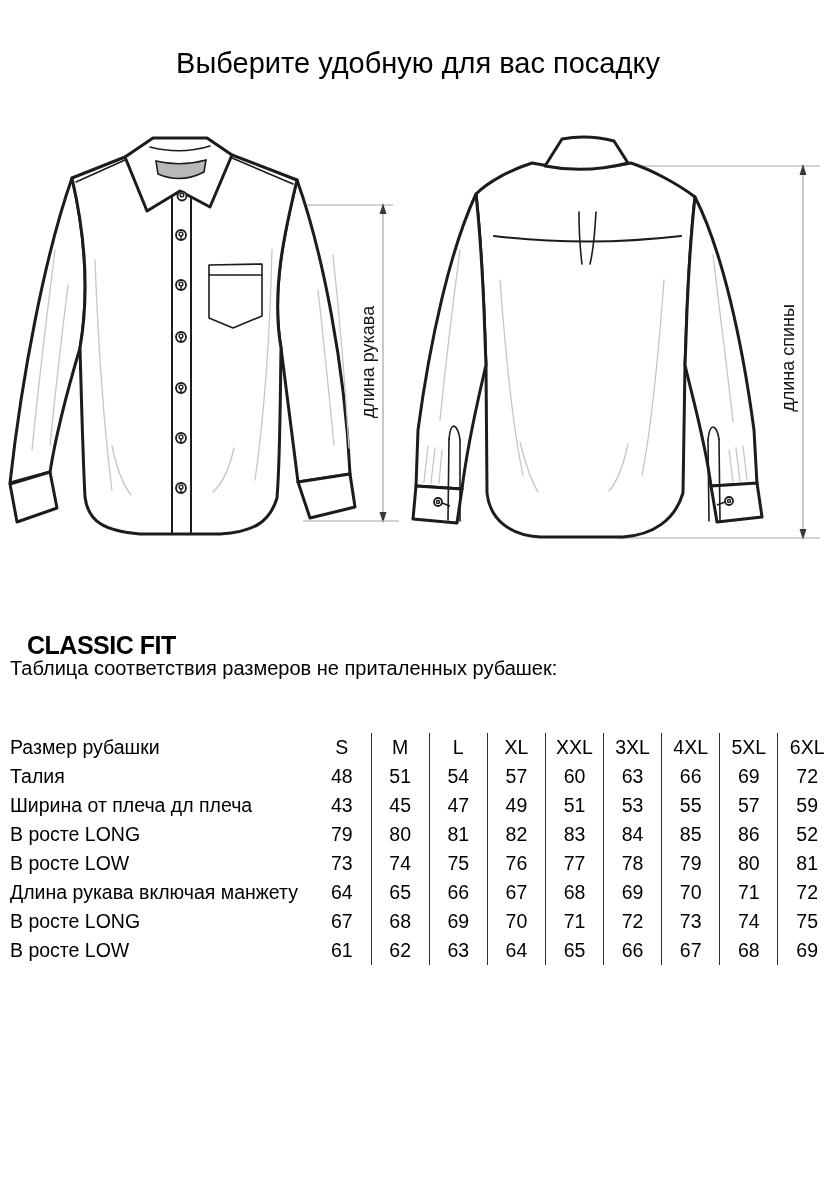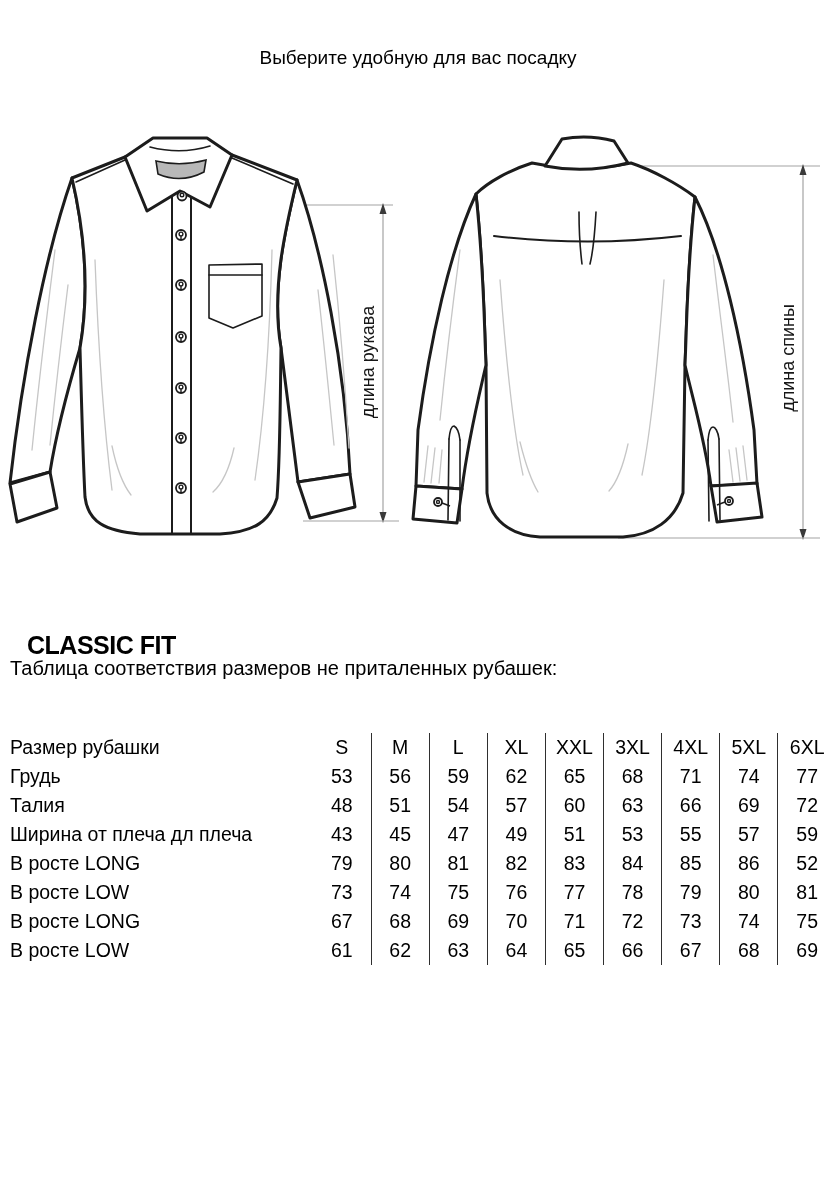--- a/index.html
+++ b/index.html
@@ -10,21 +10,21 @@
     --border:#2f2f2f;
     --crease:#c6c6c6;
   }
   html,body{margin:0;padding:0;background:#fff;}
   .page{
     position:relative;width:836px;height:1200px;background:#fff;overflow:hidden;
     font-family:"Liberation Sans","DejaVu Sans",sans-serif;color:#000;
   }
   .title{
     position:absolute;top:47px;left:0;width:100%;margin:0;
-    text-align:center;font-size:19px;font-weight:400;letter-spacing:0;
+    text-align:center;font-size:29px;font-weight:400;letter-spacing:0;
   }
   .figures{position:absolute;left:0;top:0;width:836px;height:620px;}
   .shirt{position:absolute;}
   .shirt.front{left:0;top:130px;width:400px;height:475px;}
   .shirt.back{left:400px;top:130px;width:436px;height:475px;}
   .outline{fill:#fff;stroke:var(--ink);stroke-width:3;stroke-linejoin:round;stroke-linecap:round;}
   .detail{fill:none;stroke:var(--ink);stroke-width:2;stroke-linejoin:round;stroke-linecap:round;}
   .fine{fill:none;stroke:var(--ink);stroke-width:1.6;stroke-linejoin:round;stroke-linecap:round;}
   .crease{fill:none;stroke:var(--crease);stroke-width:1.3;stroke-linecap:round;}
   .btn-outer{fill:#fff;stroke:var(--ink);stroke-width:1.8;}
@@ -224,32 +224,20 @@
           <td class="val">M</td>
           <td class="val">L</td>
           <td class="val">XL</td>
           <td class="val">XXL</td>
           <td class="val">3XL</td>
           <td class="val">4XL</td>
           <td class="val">5XL</td>
           <td class="val">6XL</td>
         </tr>
         <tr>
-          <td class="lbl">Грудь</td>
-          <td class="val first">53</td>
-          <td class="val">56</td>
-          <td class="val">59</td>
-          <td class="val">62</td>
-          <td class="val">65</td>
-          <td class="val">68</td>
-          <td class="val">71</td>
-          <td class="val">74</td>
-          <td class="val">77</td>
-        </tr>
-        <tr>
           <td class="lbl">Талия</td>
           <td class="val first">48</td>
           <td class="val">51</td>
           <td class="val">54</td>
           <td class="val">57</td>
           <td class="val">60</td>
           <td class="val">63</td>
           <td class="val">66</td>
           <td class="val">69</td>
           <td class="val">72</td>
@@ -284,20 +272,32 @@
           <td class="val">74</td>
           <td class="val">75</td>
           <td class="val">76</td>
           <td class="val">77</td>
           <td class="val">78</td>
           <td class="val">79</td>
           <td class="val">80</td>
           <td class="val">81</td>
         </tr>
         <tr>
+          <td class="lbl">Длина рукава включая манжету</td>
+          <td class="val first">64</td>
+          <td class="val">65</td>
+          <td class="val">66</td>
+          <td class="val">67</td>
+          <td class="val">68</td>
+          <td class="val">69</td>
+          <td class="val">70</td>
+          <td class="val">71</td>
+          <td class="val">72</td>
+        </tr>
+        <tr>
           <td class="lbl">В росте LONG</td>
           <td class="val first">67</td>
           <td class="val">68</td>
           <td class="val">69</td>
           <td class="val">70</td>
           <td class="val">71</td>
           <td class="val">72</td>
           <td class="val">73</td>
           <td class="val">74</td>
           <td class="val">75</td>

